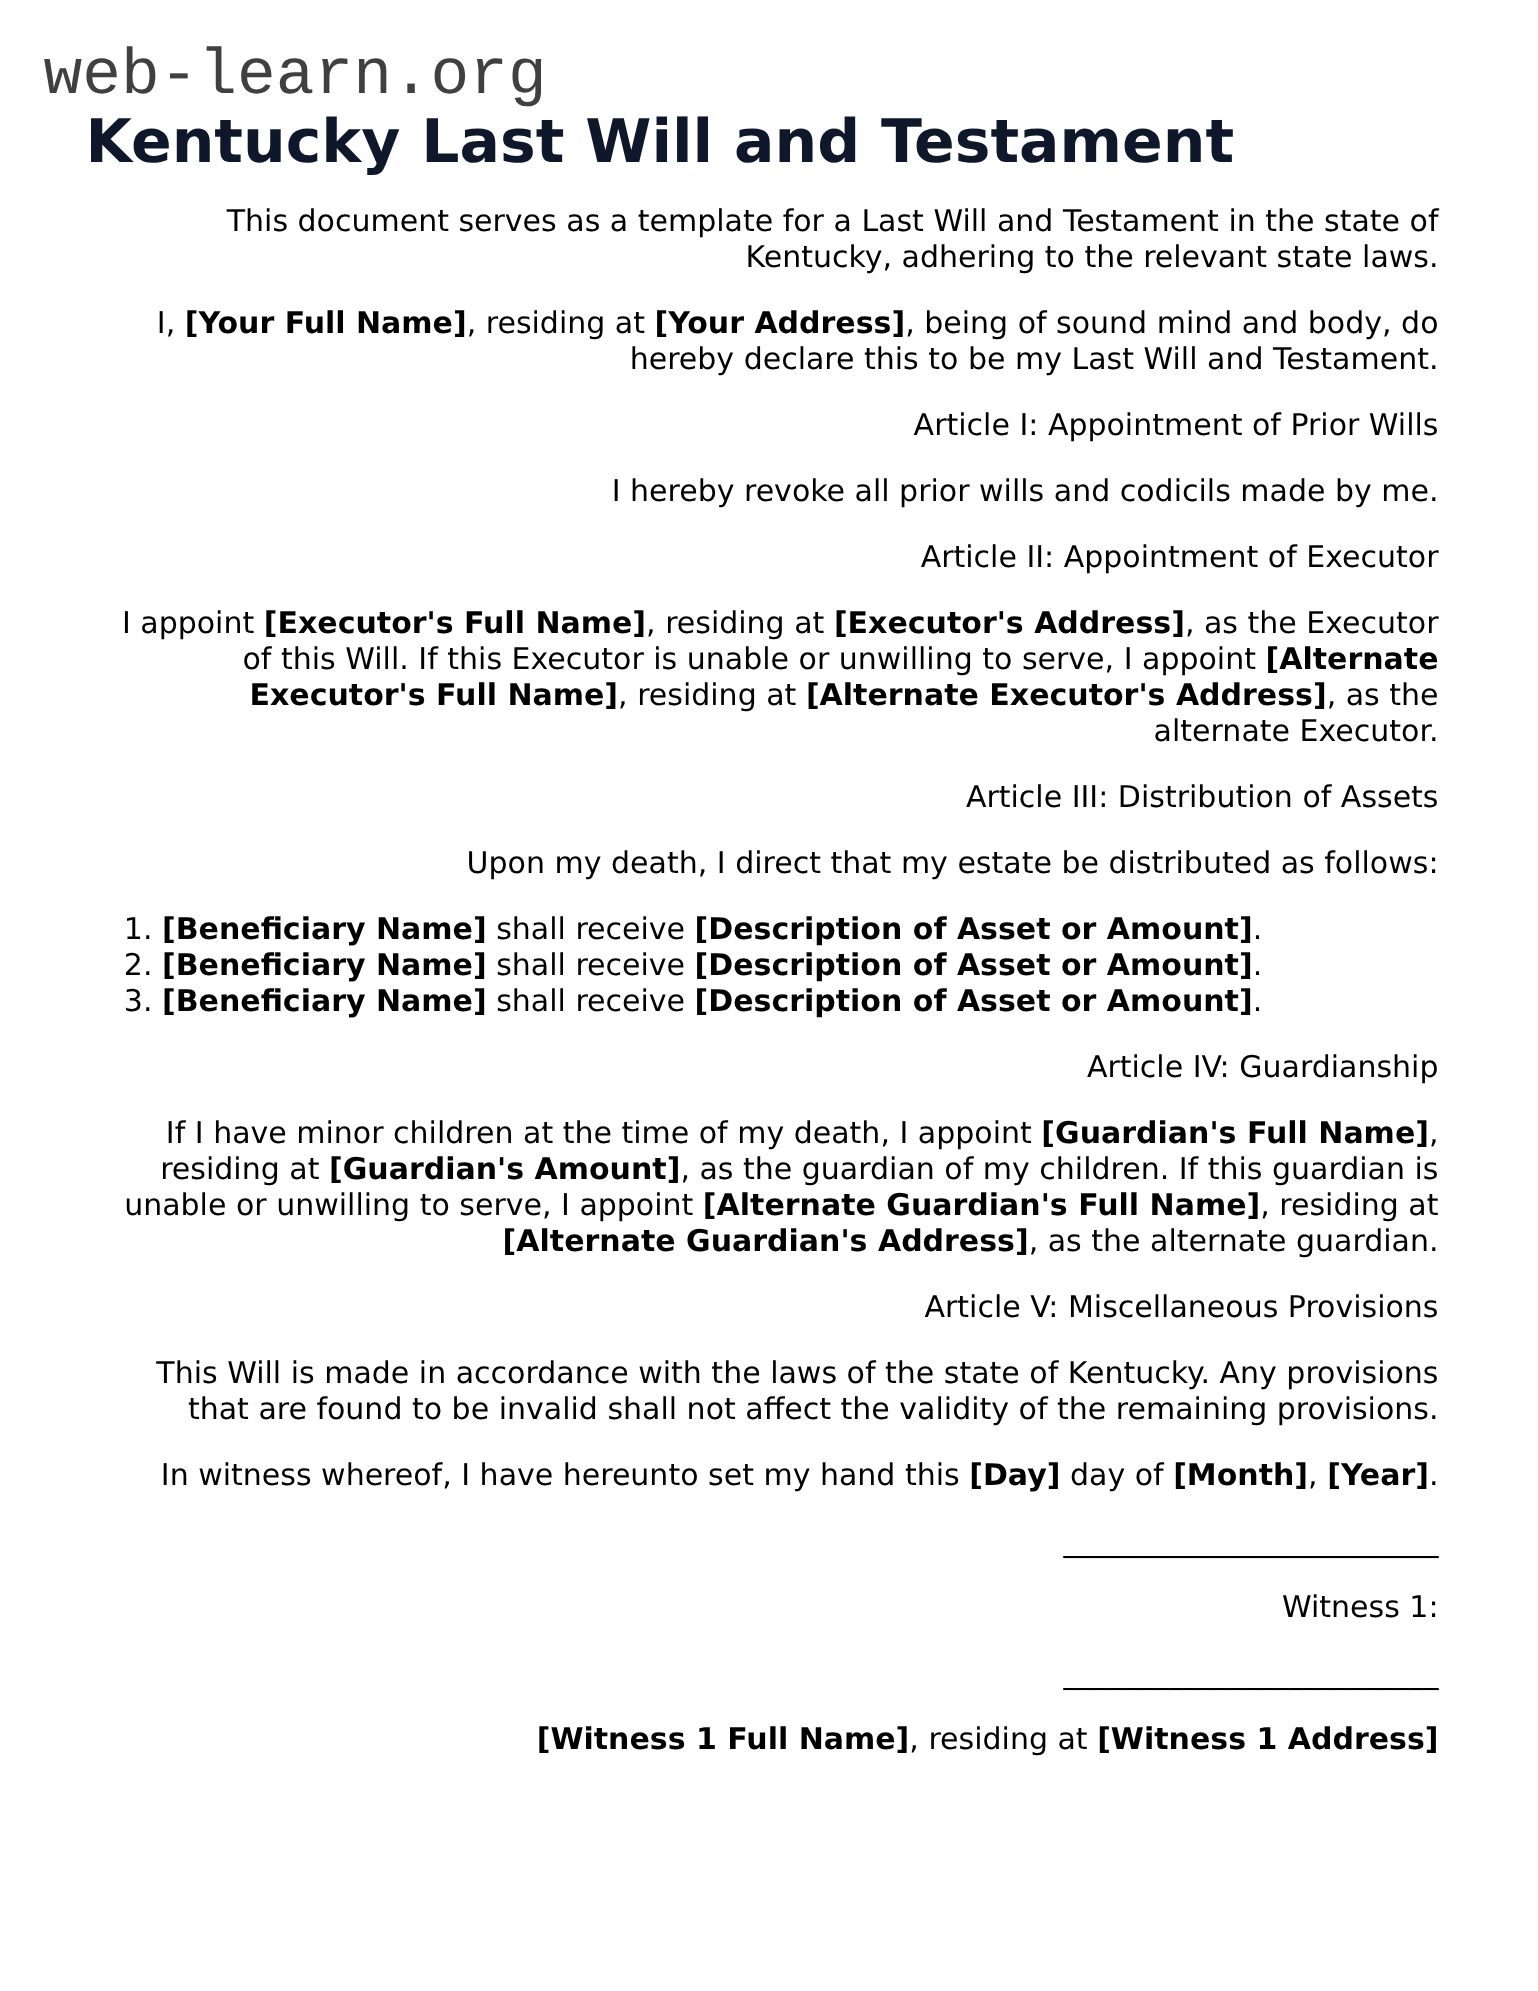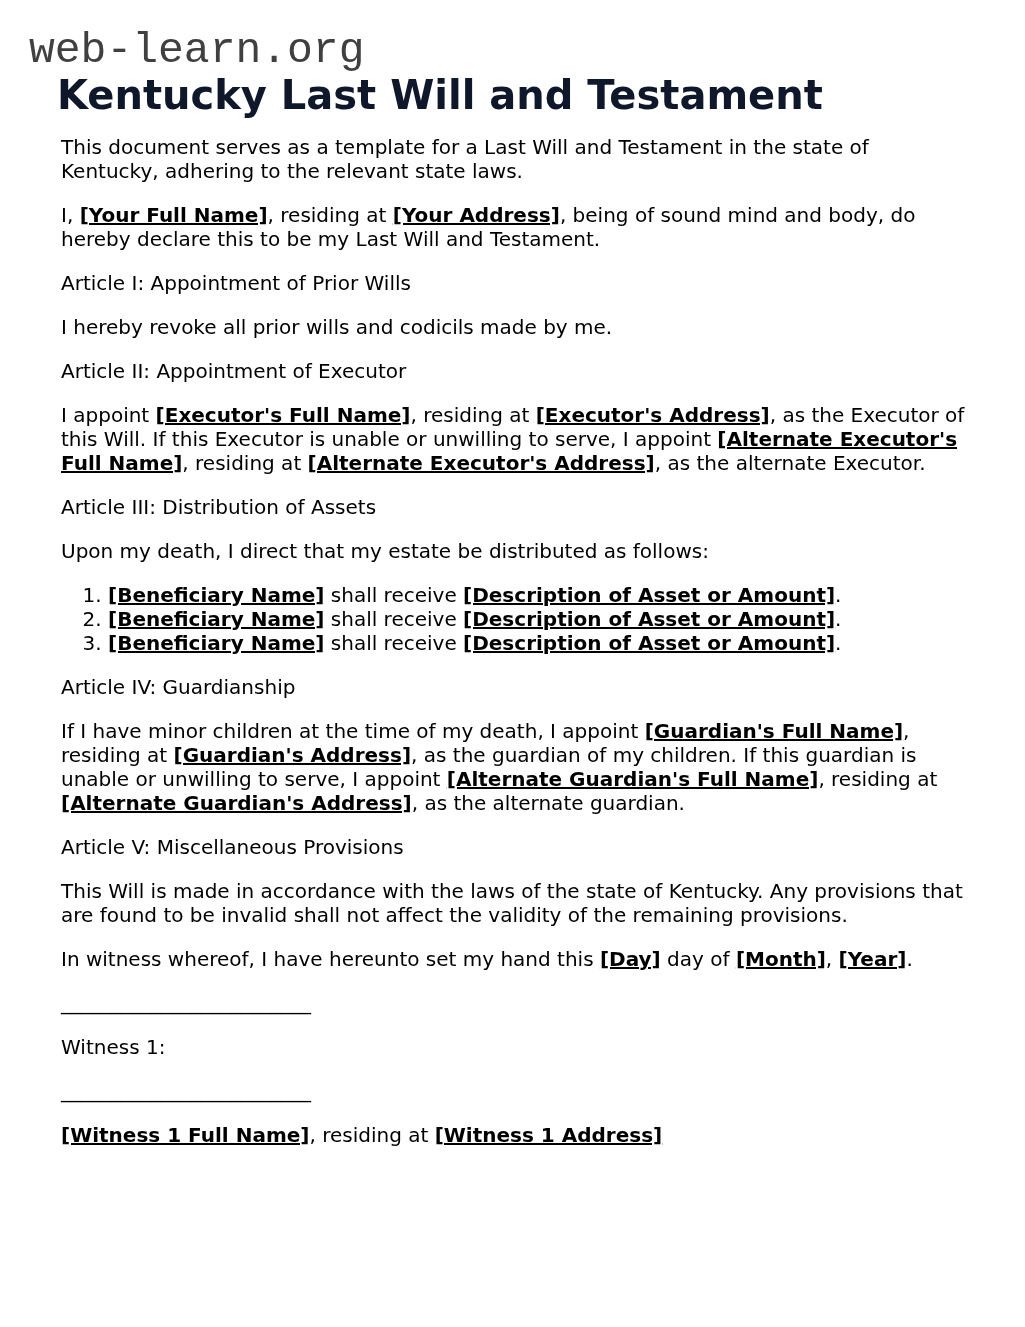--- a/index.html
+++ b/index.html
@@ -25,35 +25,36 @@
     margin: 0 50px 0 57px; 
   }
   h1.title {
     margin: 0 0 13px 0;
     font-size: 40px;
     line-height: 40px;
     font-weight: bold;
     color: #0f172a;
   }
   .content p {
-    margin: 20px 4px;
+    margin: 20px 16px;
     line-height: 24px;
+    text-align: right;
   }
   .content ol {
     margin: 20px 0;
     padding-left: 51px;
   }
   .content li {
     line-height: 24px;
   }
   .sig-line {
     white-space: nowrap;
     letter-spacing: 0;
   }
-  b { font-weight: bold; text-decoration: underline; }
+  b { font-weight: bold; }
 </style>
 </head>
 <body style="background: rgb(255, 255, 255); color: rgb(0, 0, 0);">
 
 <div>
 
   <div class="logo" style="color: #404040;">web-learn.org</div>
 
   <div class="content">
 
@@ -76,21 +77,21 @@
     <p>Upon my death, I direct that my estate be distributed as follows:</p>
 
     <ol>
       <li><b>[Beneficiary Name]</b> shall receive <b>[Description of Asset or Amount]</b>.</li>
       <li><b>[Beneficiary Name]</b> shall receive <b>[Description of Asset or Amount]</b>.</li>
       <li><b>[Beneficiary Name]</b> shall receive <b>[Description of Asset or Amount]</b>.</li>
     </ol>
 
     <p>Article IV: Guardianship</p>
 
-    <p>If I have minor children at the time of my death, I appoint <b>[Guardian's Full Name]</b>, residing at <b>[Guardian's Address]</b>, as the guardian of my children. If this guardian is unable or unwilling to serve, I appoint <b>[Alternate Guardian's Full Name]</b>, residing at <b>[Alternate Guardian's Address]</b>, as the alternate guardian.</p>
+    <p>If I have minor children at the time of my death, I appoint <b>[Guardian's Full Name]</b>, residing at <b>[Guardian's Amount]</b>, as the guardian of my children. If this guardian is unable or unwilling to serve, I appoint <b>[Alternate Guardian's Full Name]</b>, residing at <b>[Alternate Guardian's Address]</b>, as the alternate guardian.</p>
 
     <p>Article V: Miscellaneous Provisions</p>
 
     <p>This Will is made in accordance with the laws of the state of Kentucky. Any provisions that are found to be invalid shall not affect the validity of the remaining provisions.</p>
 
     <p>In witness whereof, I have hereunto set my hand this <b>[Day]</b> day of <b>[Month]</b>, <b>[Year]</b>.</p>
 
     <p class="sig-line">_________________________</p>
 
 

